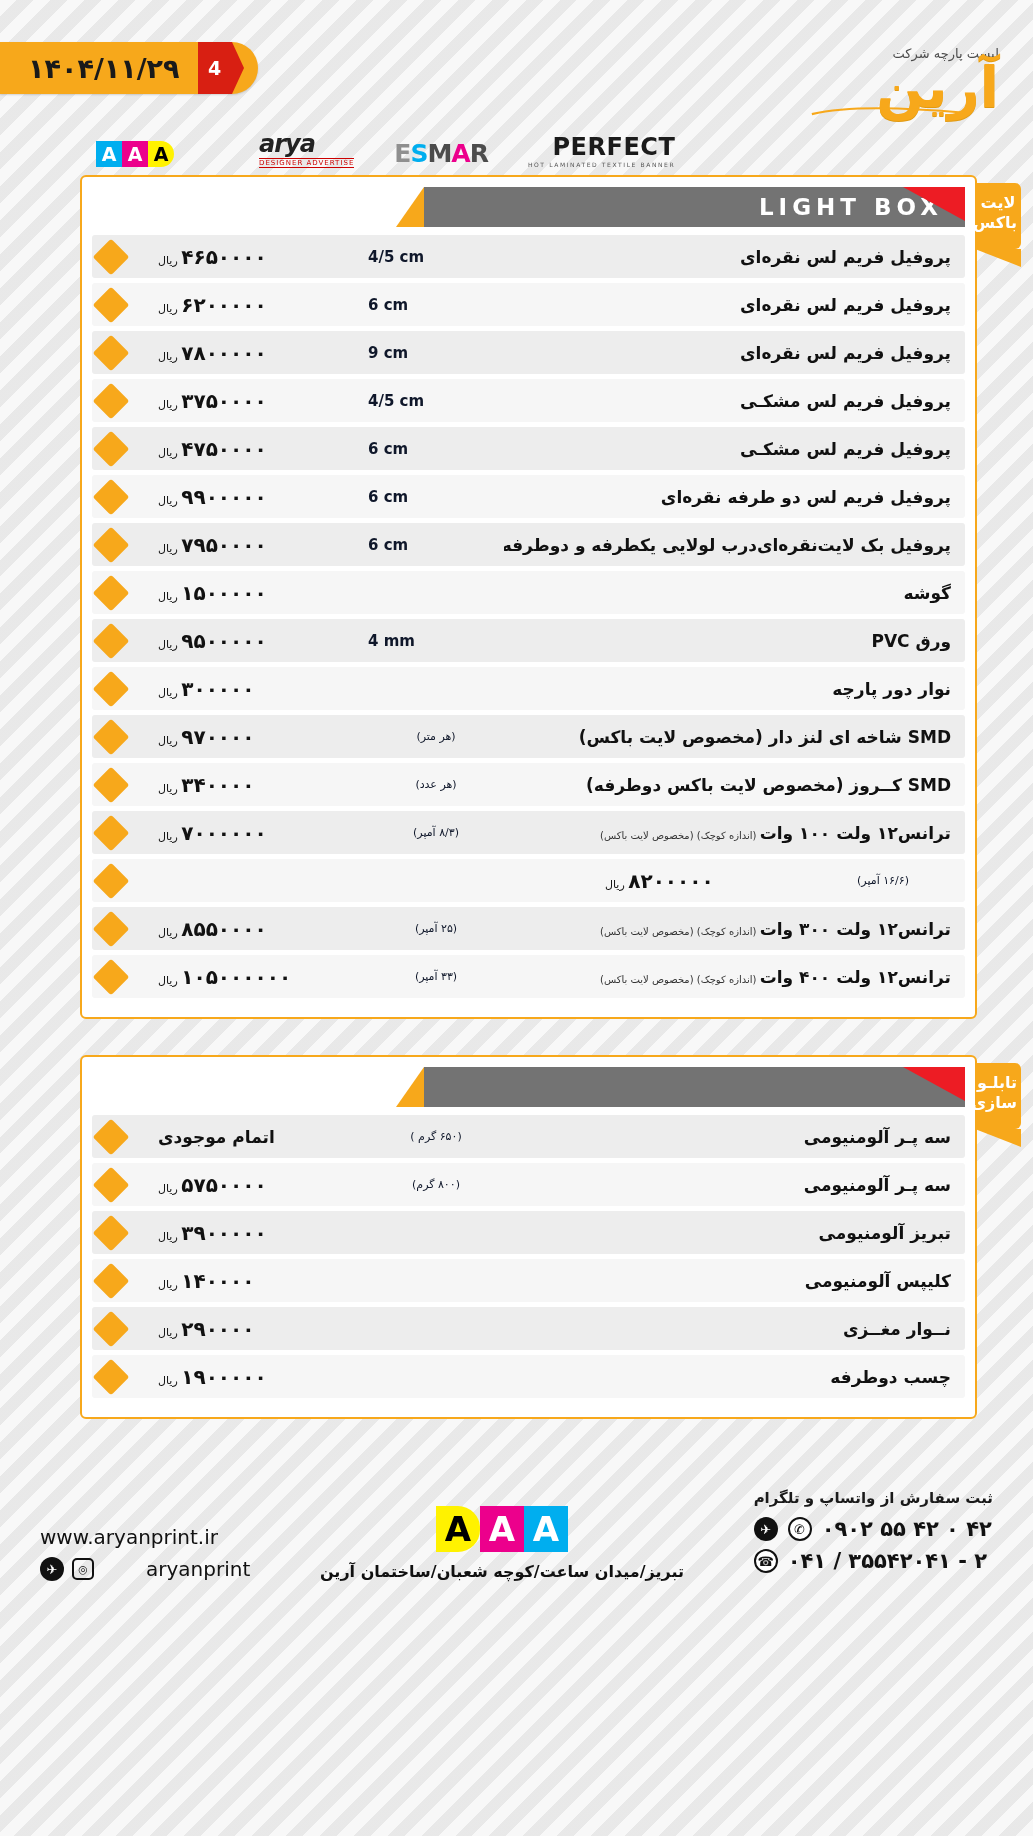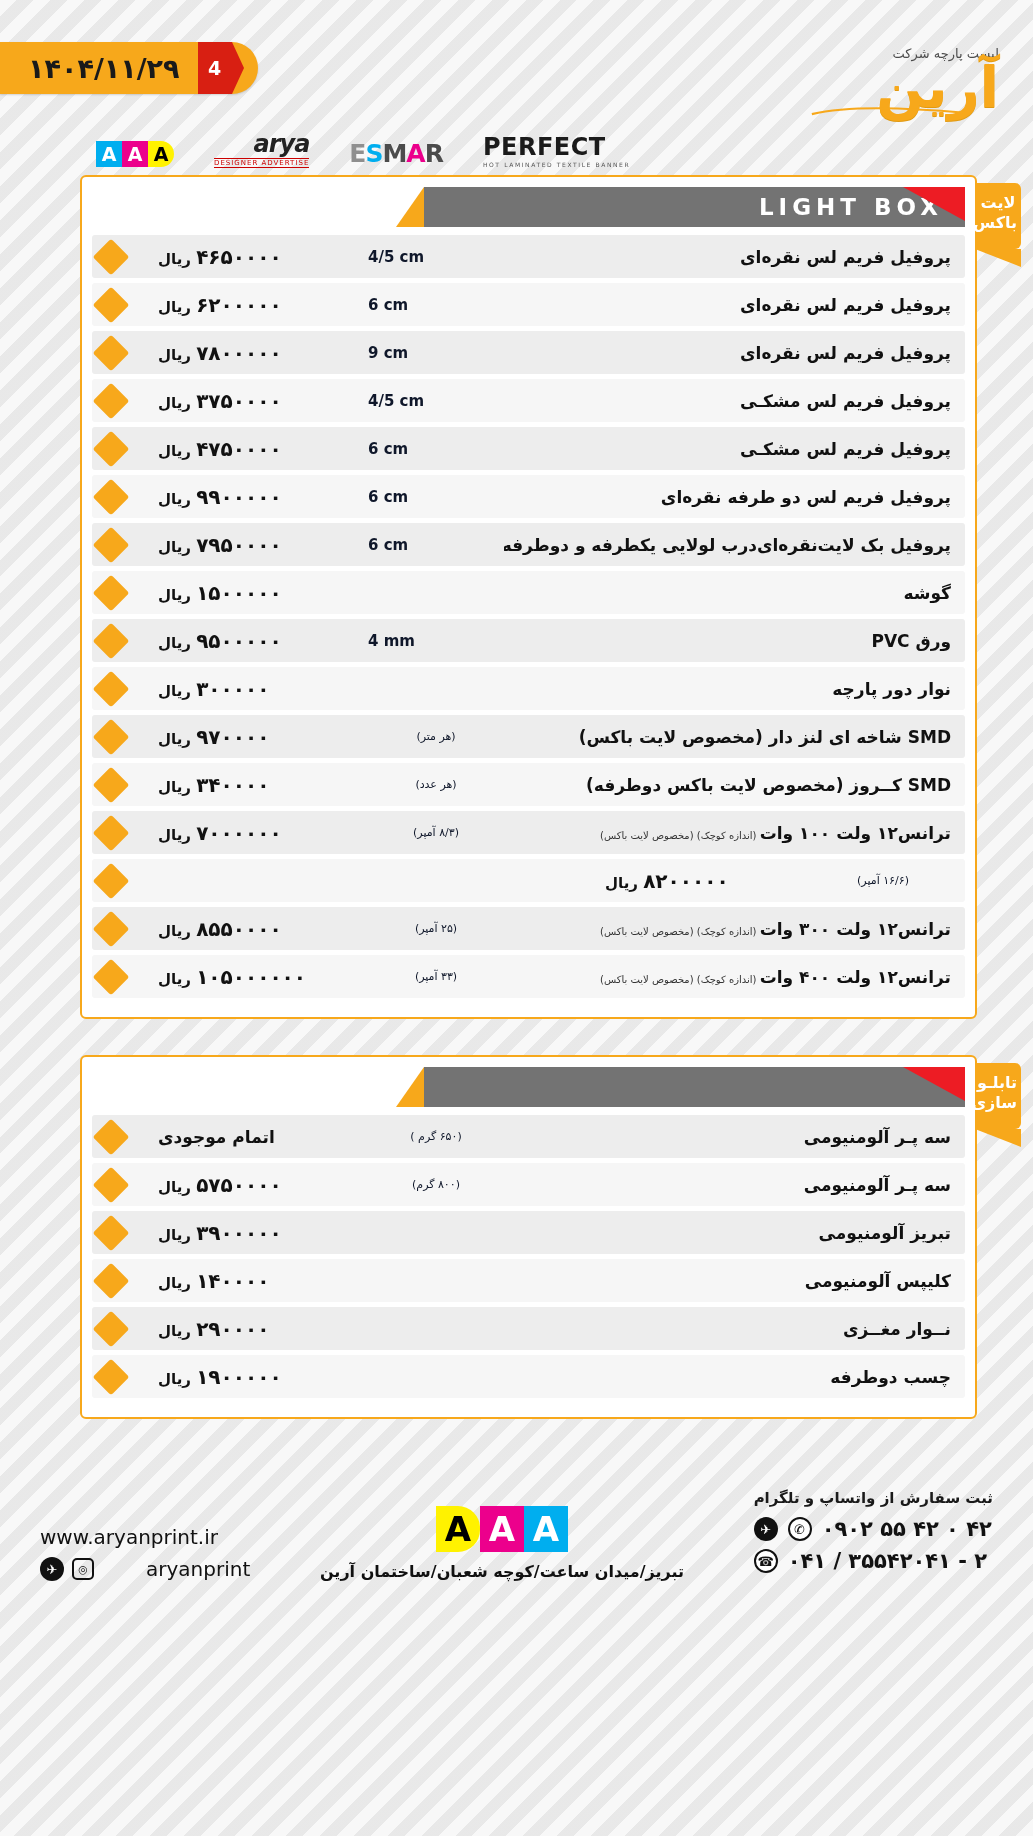--- a/index.html
+++ b/index.html
@@ -73,27 +73,27 @@
     direction: ltr;
   }
   .logo-aaa { display: flex; align-items: center; height: 28px; }
   .logo-aaa .a {
     width: 26px; height: 26px; display:flex; align-items:center; justify-content:center;
     color: #fff; font-weight: bold; font-size: 19px; font-family: "DejaVu Sans", sans-serif;
   }
   .logo-aaa .a1 { background: #00aeef; }
   .logo-aaa .a2 { background: #ec008c; }
   .logo-aaa .a3 { background: #fff200; color:#000; border-radius: 0 13px 13px 0; }
-  .logo-arya { text-align: right; }
+  .logo-arya { text-align: left; margin-left: 45px; }
   .logo-arya .word { font-size: 24px; font-weight: bold; font-style: italic; color: #222; letter-spacing: -1px; }
   .logo-arya .tag { font-size: 7px; color: #c00; letter-spacing: 1px; border-top: 1px solid #c00; border-bottom: 1px solid #c00; }
   .logo-esmar { font-size: 25px; font-weight: bold; letter-spacing: -1px; }
   .logo-esmar .c1 { color:#8f8f8f; } .logo-esmar .c2 { color:#00aeef; }
   .logo-esmar .c3 { color:#4c4c4c; } .logo-esmar .c4 { color:#ec008c; } .logo-esmar .c5 { color:#4c4c4c; }
-  .logo-perfect { text-align: left; }
+  .logo-perfect { text-align: right; }
   .logo-perfect .word { font-size: 24px; font-weight: bold; color: #1b1b1b; letter-spacing: .5px; }
   .logo-perfect .tag { font-size: 6px; color: #555; letter-spacing: 1.6px; }
 
   
   .section {
     position: relative;
     margin: 0 56px 36px 80px;
     background: #fff;
     border: 2px solid #f7a81b;
     border-radius: 6px;
@@ -175,21 +175,21 @@
     font-size: 15px; color: #0f172a; font-weight: bold;
     padding-left: 14px;
   }
   .r-spec.fa { direction: rtl; text-align: center; font-size: 11px; font-weight: normal; }
   .r-price {
     flex: 0 0 200px;
     text-align: left; direction: rtl;
     font-size: 20px; font-weight: bold; color: #111;
     padding-left: 4px;
   }
-  .r-price .unit { font-size: 15px; font-weight: bold; margin-top: 16px; }
+  .r-price .unit { font-size: 11px; font-weight: normal; margin-top: 16px; }
   .r-price.text-only { font-size: 17px; }
 
   
   .footer {
     position: relative; margin-top: 70px; padding: 0 40px 26px 40px;
     display: flex; align-items: flex-end; justify-content: space-between;
     direction: rtl;
   }
   .f-left { text-align: right; }
   .f-left .f-head { font-size: 15px; font-weight: bold; color: #1a1a1a; margin-bottom: 10px; }

